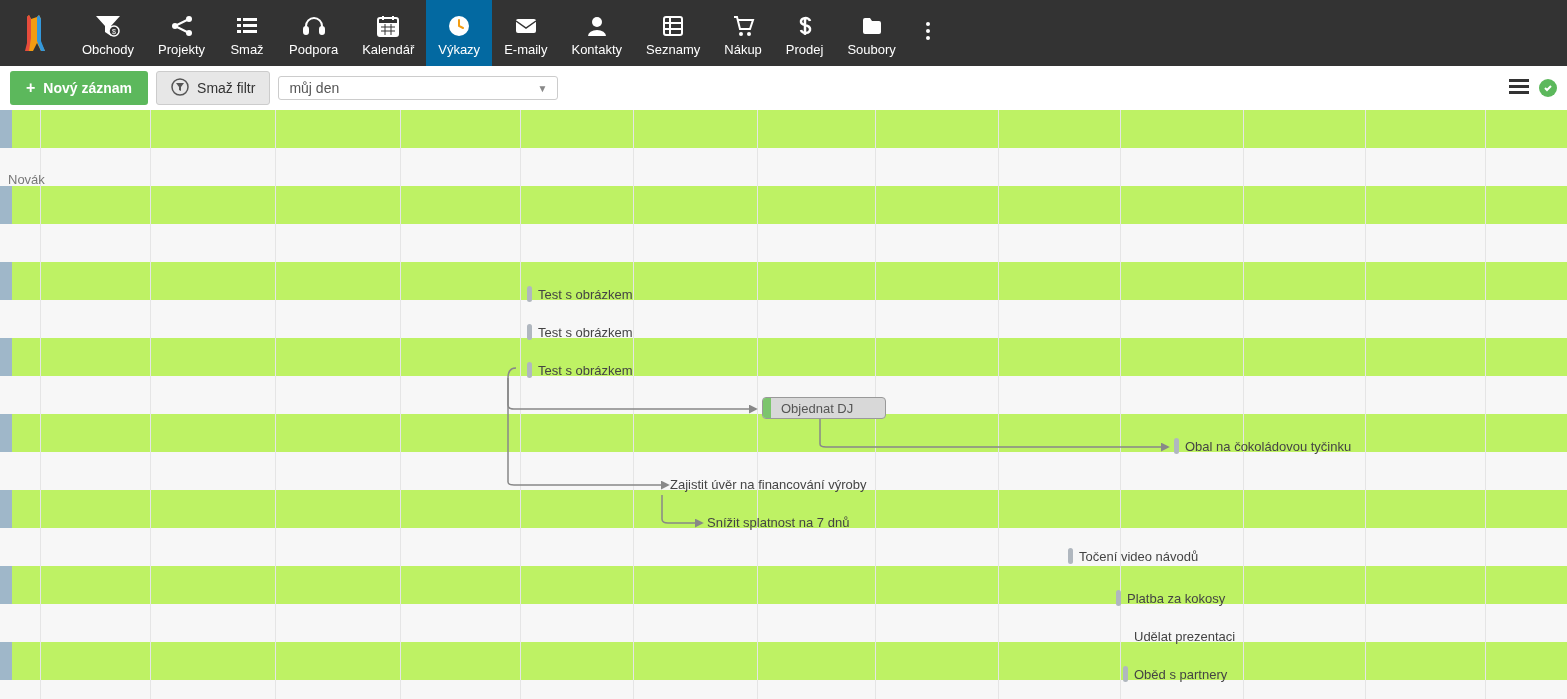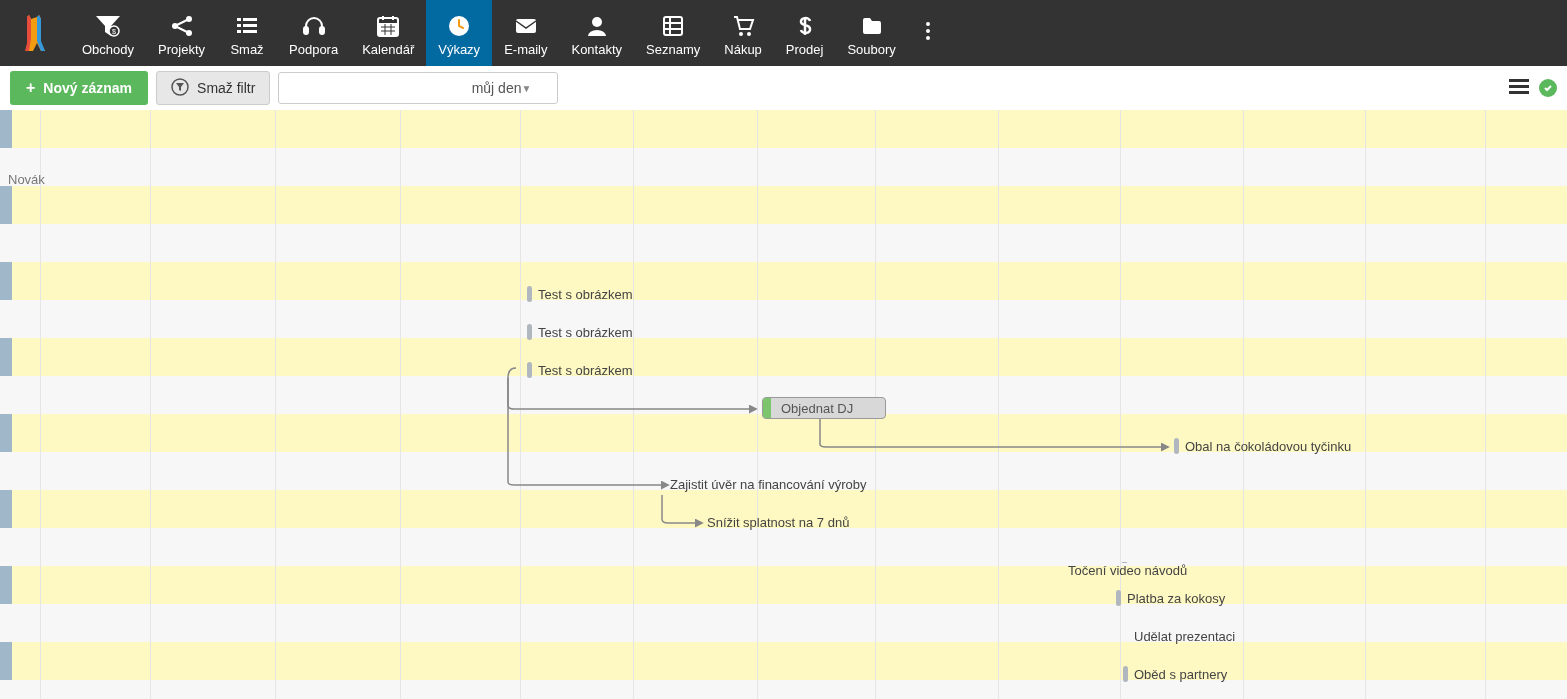--- a/index.html
+++ b/index.html
@@ -75,30 +75,30 @@
   height: 34px;
   padding: 0 14px;
   border-radius: 3px;
   font-size: 14px;
   display: flex;
   align-items: center;
   gap: 8px;
   cursor: pointer;
 }
 .filter-select {
-  height: 32px;
+  height: 24px;
   border: 1px solid #ccc;
   border-radius: 3px;
-  padding: 0 26px;
+  padding: 0 10px;
   font-size: 14px;
   background: #fff;
   width: 280px;
   display: flex;
   align-items: center;
-  justify-content: flex-end;
+  justify-content: space-between;
   cursor: pointer;
   color: #555;
 }
 .toolbar-right {
   margin-left: auto;
   display: flex;
   align-items: center;
   gap: 10px;
 }
 .menu-icon { font-size: 20px; color: #333; cursor: pointer; }
@@ -111,21 +111,21 @@
   justify-content: center;
   color: #fff;
   font-size: 10px;
 }
 
 
 .gantt {
   position: relative;
   width: 100%;
   height: calc(699px - 66px - 44px);
-  background: #fef9c3;
+  background: #bef264;
 }
 .left-rail {
   position: absolute;
   left: 0; top: 0;
   width: 12px;
   height: 100%;
   background: #9fb7c9;
 }
 .row {
   position: absolute;
@@ -453,21 +453,21 @@
   <div class="task" style="left:1174px; top:328px;">
     <span class="handle"></span>
     <span class="txt">Obal na čokoládovou tyčinku</span>
   </div>
   <div class="task" style="left:670px; top:366px;">
     <span class="txt">Zajistit úvěr na financování výroby</span>
   </div>
   <div class="task" style="left:707px; top:404px;">
     <span class="txt">Snížit splatnost na 7 dnů</span>
   </div>
-  <div class="task" style="left:1068px; top:452px;flex-direction:column;">
+  <div class="task" style="left:1068px; top:438px;">
     <span class="handle"></span>
     <span class="txt">Točení video návodů</span>
   </div>
   <div class="task" style="left:1116px; top:480px;">
     <span class="handle"></span>
     <span class="txt">Platba za kokosy</span>
   </div>
   <div class="task" style="left:1134px; top:518px;">
     <span class="txt">Udělat prezentaci</span>
   </div>

